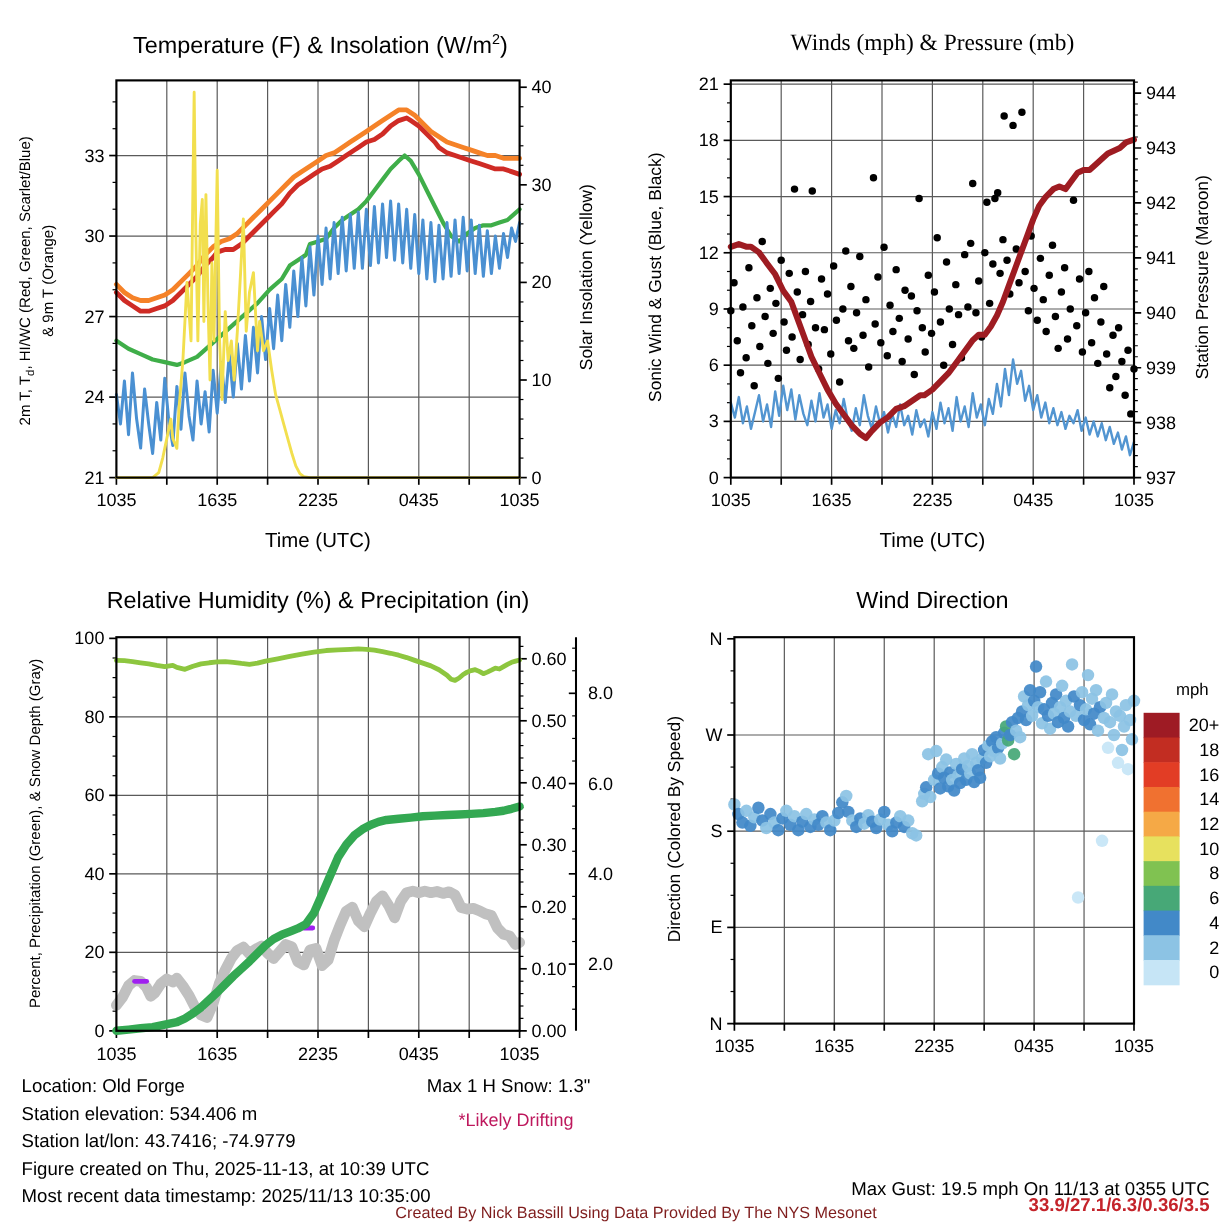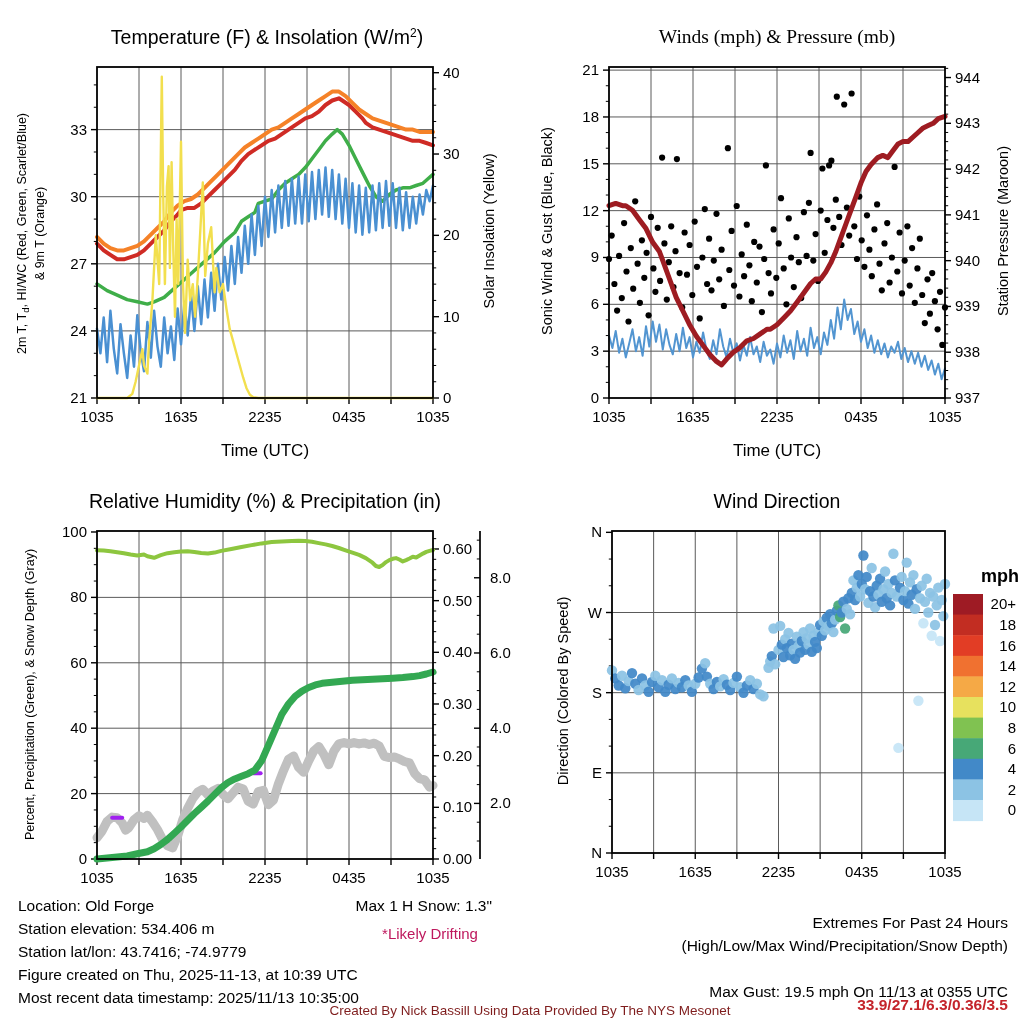--- a/index.html
+++ b/index.html
@@ -7,21 +7,21 @@
           font-family:"Liberation Sans", sans-serif;color:#000;}
   .abs{position:absolute;}
   .title{font-size:19.5px;text-align:center;white-space:nowrap;}
   .sup{font-size:12px;vertical-align:7px;}
   .sub{font-size:9.5px;vertical-align:-3px;}
   .ylab{transform:rotate(-90deg);text-align:center;white-space:nowrap;}
   .ylab-sm{font-size:12.5px;line-height:15px;}
   .ylab-md{font-size:14.5px;}
   .xlab{font-size:17px;text-align:center;white-space:nowrap;}
   .note{font-size:15.5px;white-space:nowrap;}
-  .mph{font-size:18px;text-align:center;font-weight:bold;}
+  .mph{font-size:14px;text-align:left;}
   svg{position:absolute;left:0;top:0;font-family:"Liberation Sans", sans-serif;}
   .footer{width:1024px;text-align:center;font-size:13.5px;color:#7f1d1d;padding-left:18px;}
   .red-vals{color:#c4242b;font-weight:bold;text-align:right;margin-top:36px;}
   .right-al{text-align:right;}
 </style>
 </head>
 <body>
 
 <div id="canvas">
 
@@ -710,19 +710,17 @@
 
   <div class="abs note" style="left:18px;top:897px;">Location: Old Forge</div>
   <div class="abs note" style="left:18px;top:920px;">Station elevation: 534.406 m</div>
   <div class="abs note" style="left:18px;top:943px;">Station lat/lon: 43.7416; -74.9779</div>
   <div class="abs note" style="left:18px;top:966px;">Figure created on Thu, 2025-11-13, at 10:39 UTC</div>
   <div class="abs note" style="left:18px;top:989px;">Most recent data timestamp: 2025/11/13 10:35:00</div>
 
   <div class="abs note right-al" style="left:250px;top:897px;width:242px;">Max 1 H Snow: 1.3"</div>
   <div class="abs note" style="left:330px;top:925px;width:200px;text-align:center;color:#be185d;font-size:15px;">*Likely Drifting</div>
 
-  <div class="abs note right-al" style="left:520px;top:914px;width:488px;">Extremes For Past 24 Hours</div>
-  <div class="abs note right-al" style="left:520px;top:937px;width:488px;">(High/Low/Max Wind/Precipitation/Snow Depth)</div>
   <div class="abs note red-vals" style="left:520px;top:960px;width:488px;">33.9/27.1/6.3/0.36/3.5</div>
   <div class="abs note right-al" style="left:520px;top:983px;width:488px;">Max Gust: 19.5 mph On 11/13 at 0355 UTC</div>
 
   <div class="abs footer" style="left:0;top:1003px;">Created By Nick Bassill Using Data Provided By The NYS Mesonet</div>
 </div>
 
 </body></html>

